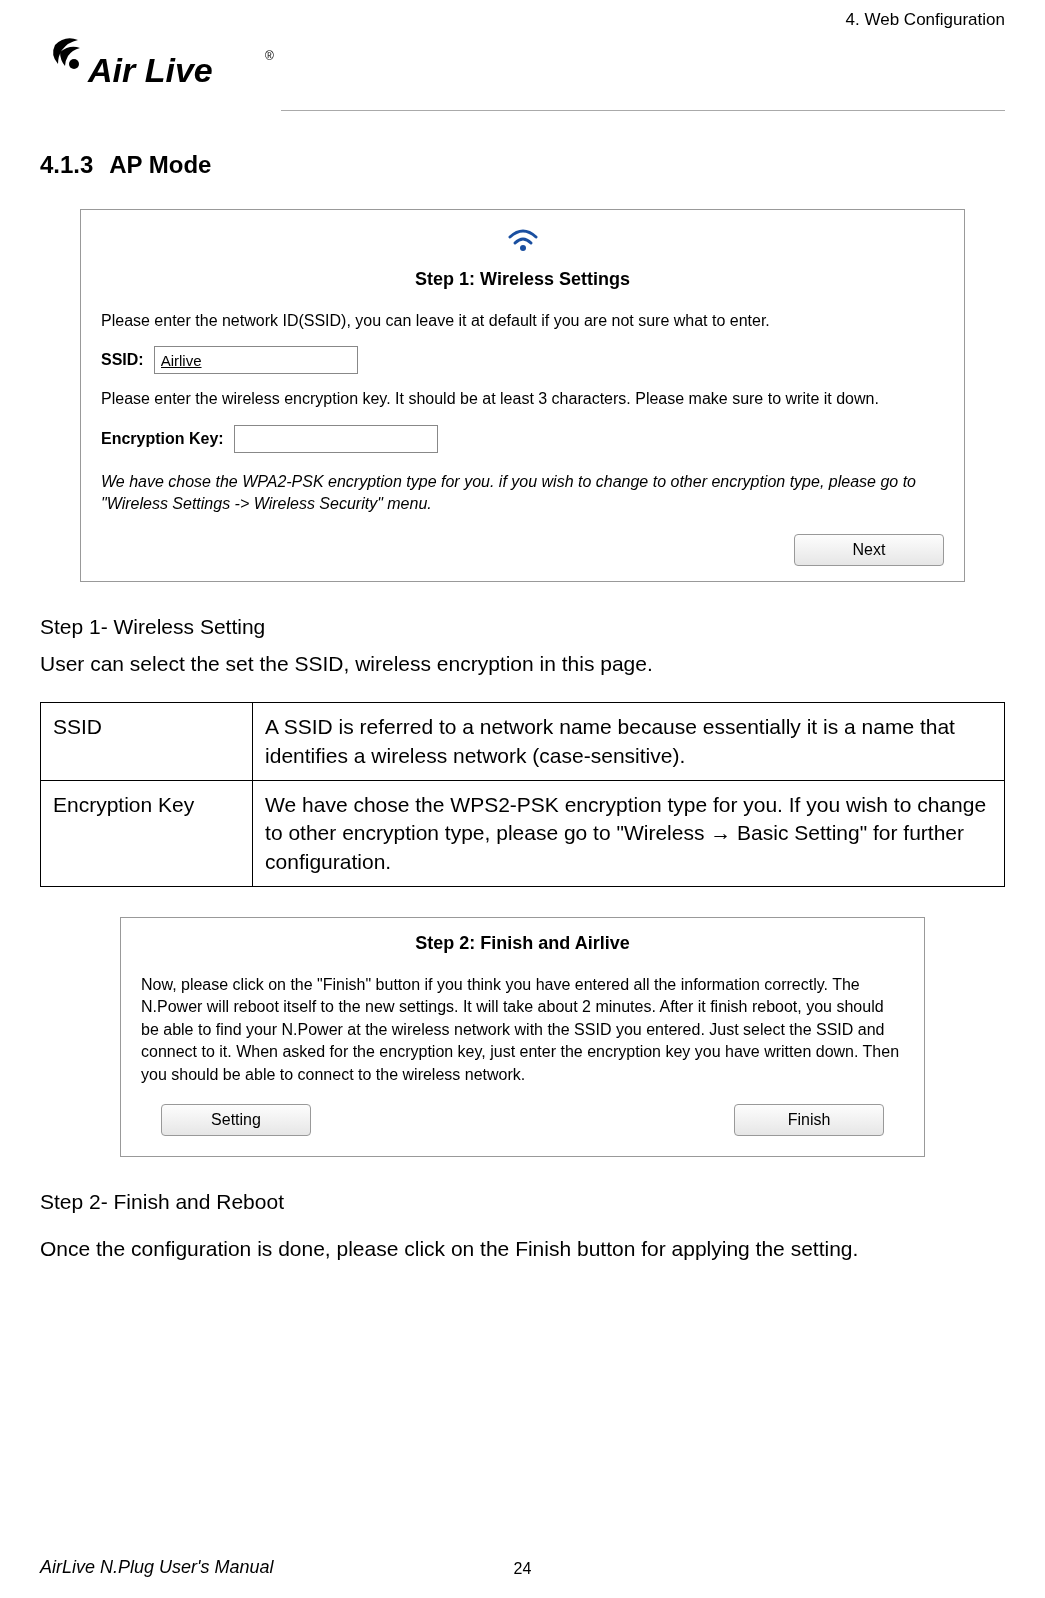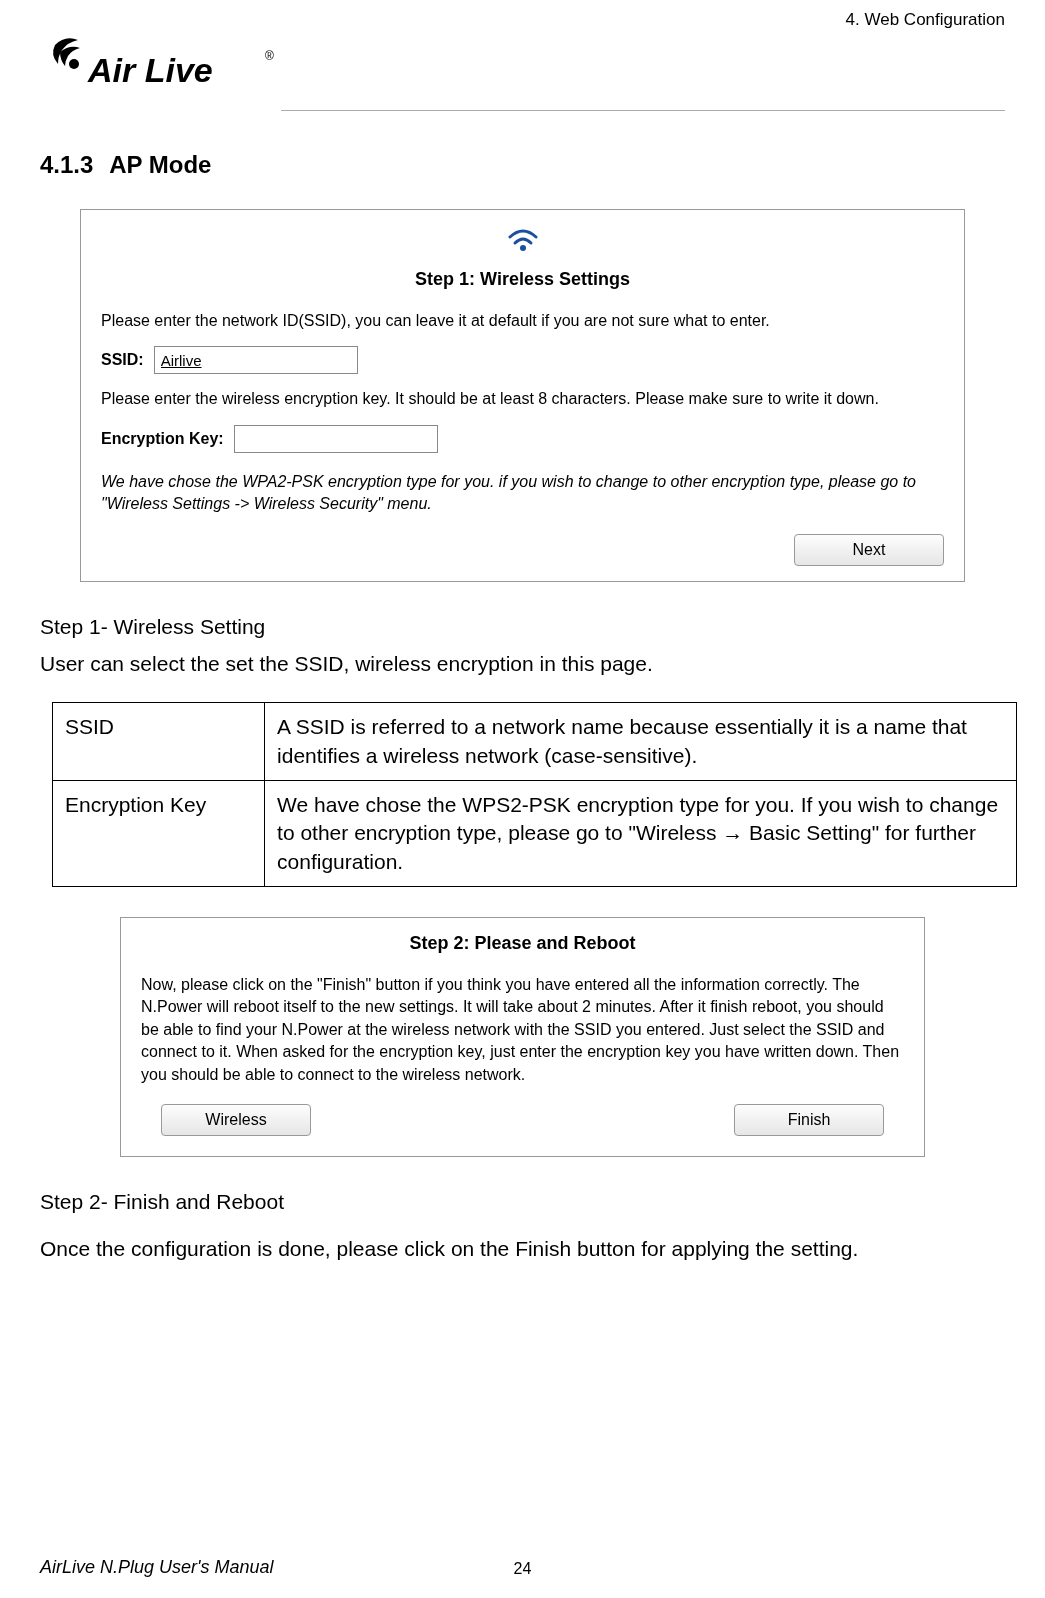--- a/index.html
+++ b/index.html
@@ -115,21 +115,21 @@
     cursor: pointer;
   }
   .body-text {
     font-size: 21px;
     line-height: 1.4;
     margin: 8px 0;
   }
   table.def-table {
     border-collapse: collapse;
     width: 100%;
-    margin: 24px 0 30px 12px;
+    margin: 24px 0 30px 0;
   }
   table.def-table td {
     border: 1px solid #000;
     padding: 10px 12px;
     font-size: 21px;
     line-height: 1.35;
     vertical-align: top;
   }
   table.def-table td.term {
     width: 22%;
@@ -202,21 +202,21 @@
       <span class="step-title">Step 1: Wireless Settings</span>
     </div>
 
     <p class="shot-text">Please enter the network ID(SSID), you can leave it at default if you are not sure what to enter.</p>
 
     <div class="form-row">
       <label>SSID:</label>
       <input type="text" value="Airlive" style="">
     </div>
 
-    <p class="shot-text">Please enter the wireless encryption key. It should be at least 8 characters. Please make sure to write it down.</p>
+    <p class="shot-text">Please enter the wireless encryption key. It should be at least 3 characters. Please make sure to write it down.</p>
 
     <div class="form-row">
       <label>Encryption Key:</label>
       <input type="text" value="" style="">
     </div>
 
     <p class="shot-italic">We have chose the WPA2-PSK encryption type for you.  if you wish to change to other encryption type, please go to "Wireless Settings -&gt; Wireless Security" menu.</p>
 
     <div class="btn-row">
       <button class="win-btn">Next</button>
@@ -234,25 +234,25 @@
     </tr>
     <tr>
       <td class="term">Encryption Key</td>
       <td>We have chose the WPS2-PSK encryption type for you. If you wish to change to other encryption type, please go to "Wireless → Basic Setting" for further configuration.</td>
     </tr>
   </tbody>
     </table>
 
   <div class="screenshot-box2">
     <div class="step-header">
-      <span class="step-title">Step 2: Please and Reboot</span>
+      <span class="step-title">Step 2: Finish and Airlive</span>
     </div>
     <p class="shot-text">Now, please click on the "Finish" button if you think you have entered all the information correctly. The N.Power will reboot itself to the new settings. It will take about 2 minutes. After it finish reboot, you should be able to find your N.Power at the wireless network with the SSID you entered. Just select the SSID and connect to it. When asked for the encryption key, just enter the encryption key you have written down. Then you should be able to connect to the wireless network.</p>
     <div class="btn-row-split">
-      <button class="win-btn">Wireless</button>
+      <button class="win-btn">Setting</button>
       <button class="win-btn">Finish</button>
     </div>
   </div>
 
   <p class="body-text" style="margin-bottom:18px;">Step 2- Finish and Reboot</p>
   <p class="body-text" style="margin-top:9px;">Once the configuration is done, please click on the Finish button for applying the setting.</p>
 
   <div class="footer">
     <span class="footer-left">AirLive N.Plug User's Manual</span>
     <span class="footer-center">24</span>

